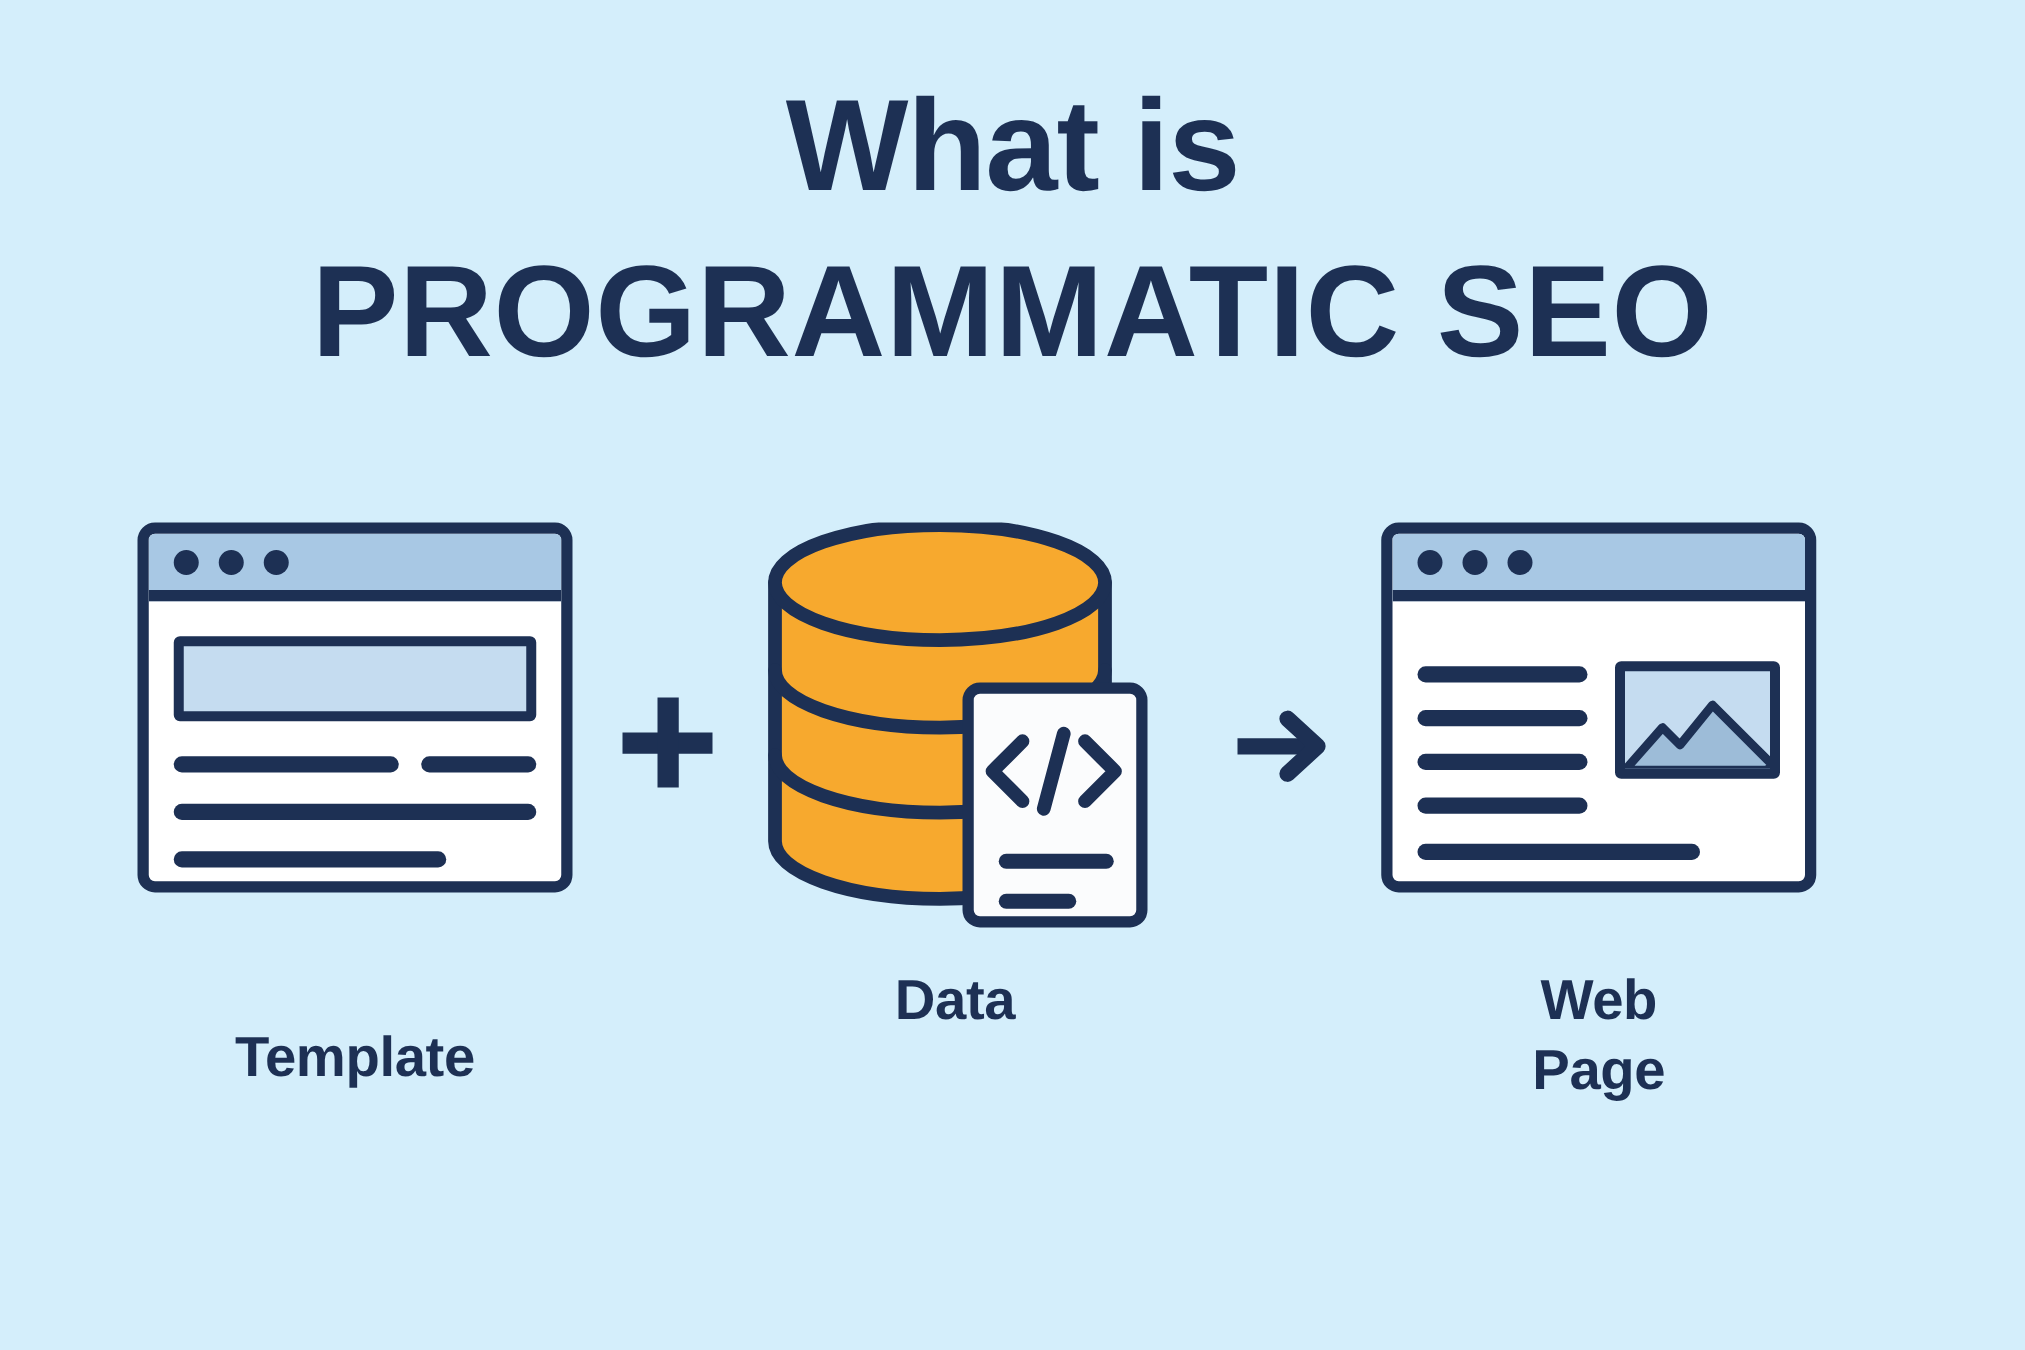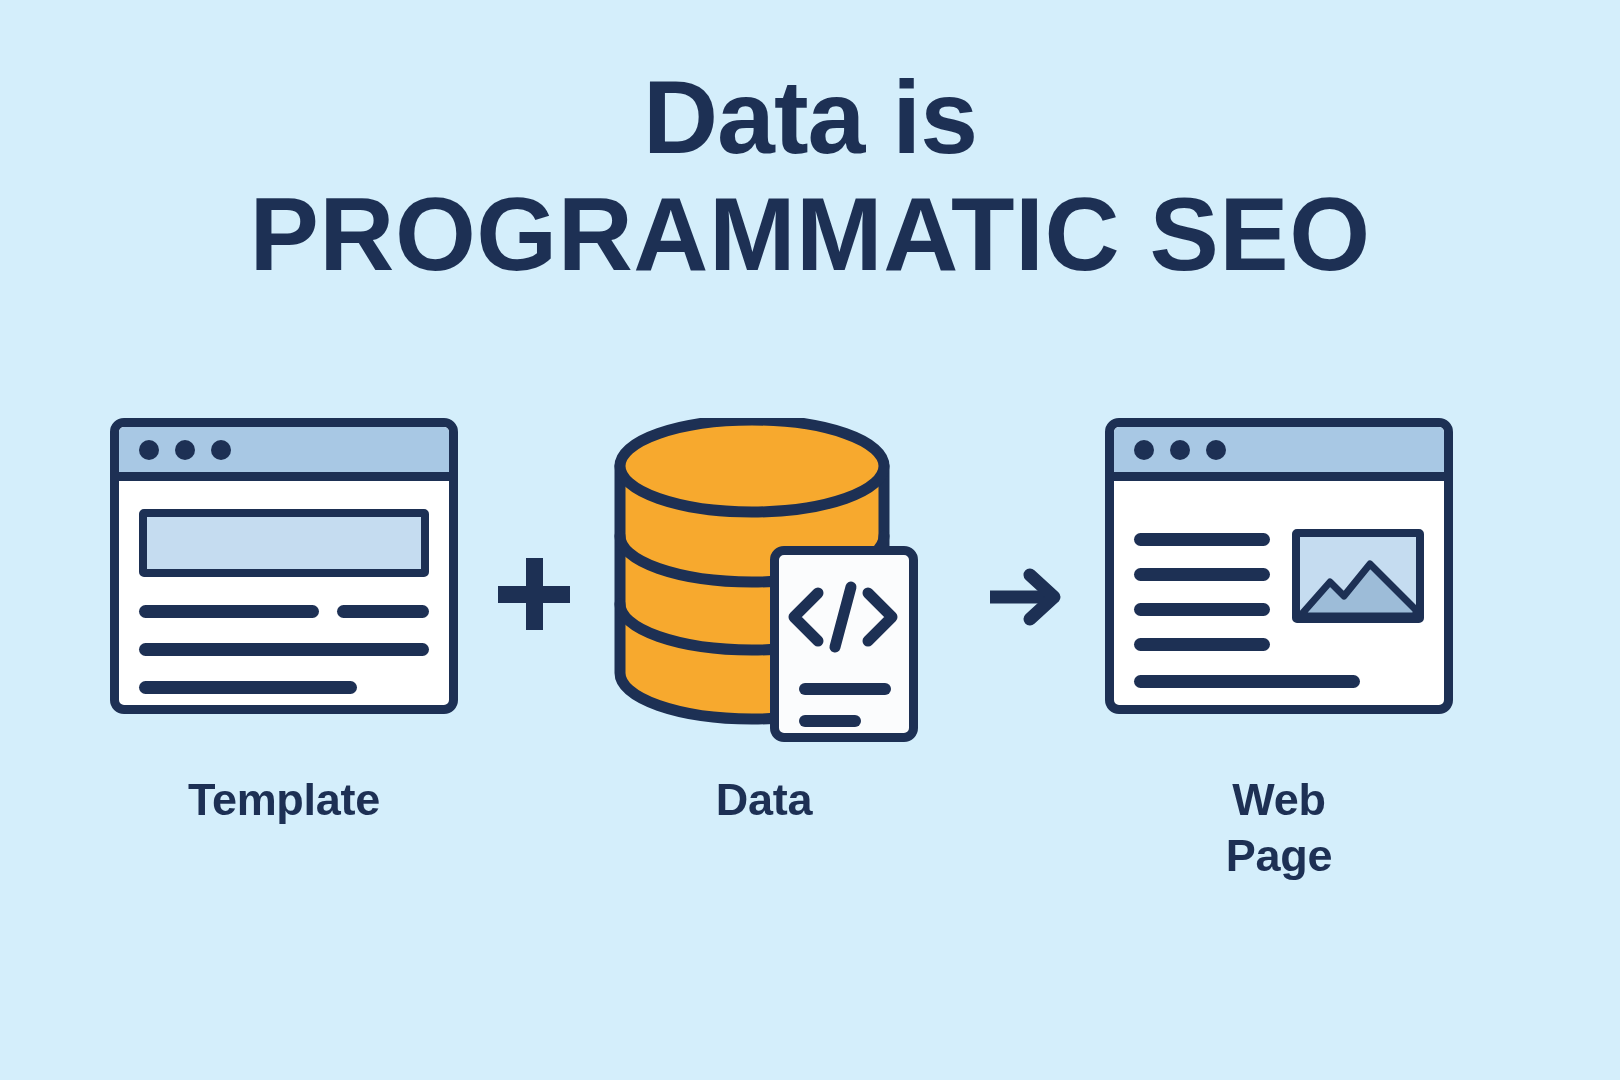--- a/index.html
+++ b/index.html
@@ -24,21 +24,21 @@
     letter-spacing:-1px;
     line-height:1.06;
     color:#1d3054;
   }
   .title-line2{
     font-size:104px;
     font-weight:800;
     letter-spacing:0.5px;
     line-height:1.12;
     color:#1d3054;
-    margin-top:4px;
+    margin-top:20px;
   }
 
   
   .flow-row{
     position:absolute;
     left:0;right:0;
     top:418px;
     height:340px;
   }
 
@@ -140,31 +140,31 @@
   .labels{position:absolute;left:0;right:0;top:772px;height:160px;}
   .label{
     position:absolute;
     text-align:center;
     color:#1d3054;
     font-size:45px;
     font-weight:800;
     line-height:1.25;
     letter-spacing:-0.3px;
   }
-  .label-template{left:110px;width:348px;}
+  .label-template{left:110px;width:348px;margin-top:46px;}
   .label-data{left:608px;width:312px;}
   .label-webpage{left:1105px;width:348px;}
 </style>
 </head>
 <body>
 
 <div class="stage">
 
   <div class="title-block">
-    <div class="title-line1">Data is</div>
+    <div class="title-line1">What is</div>
     <div class="title-line2">PROGRAMMATIC SEO</div>
   </div>
 
   <div class="flow-row">
 
     <div class="flow-item item-template">
       <div class="browser">
         <div class="browser-bar">
           <span class="dot"></span>
           <span class="dot"></span>

